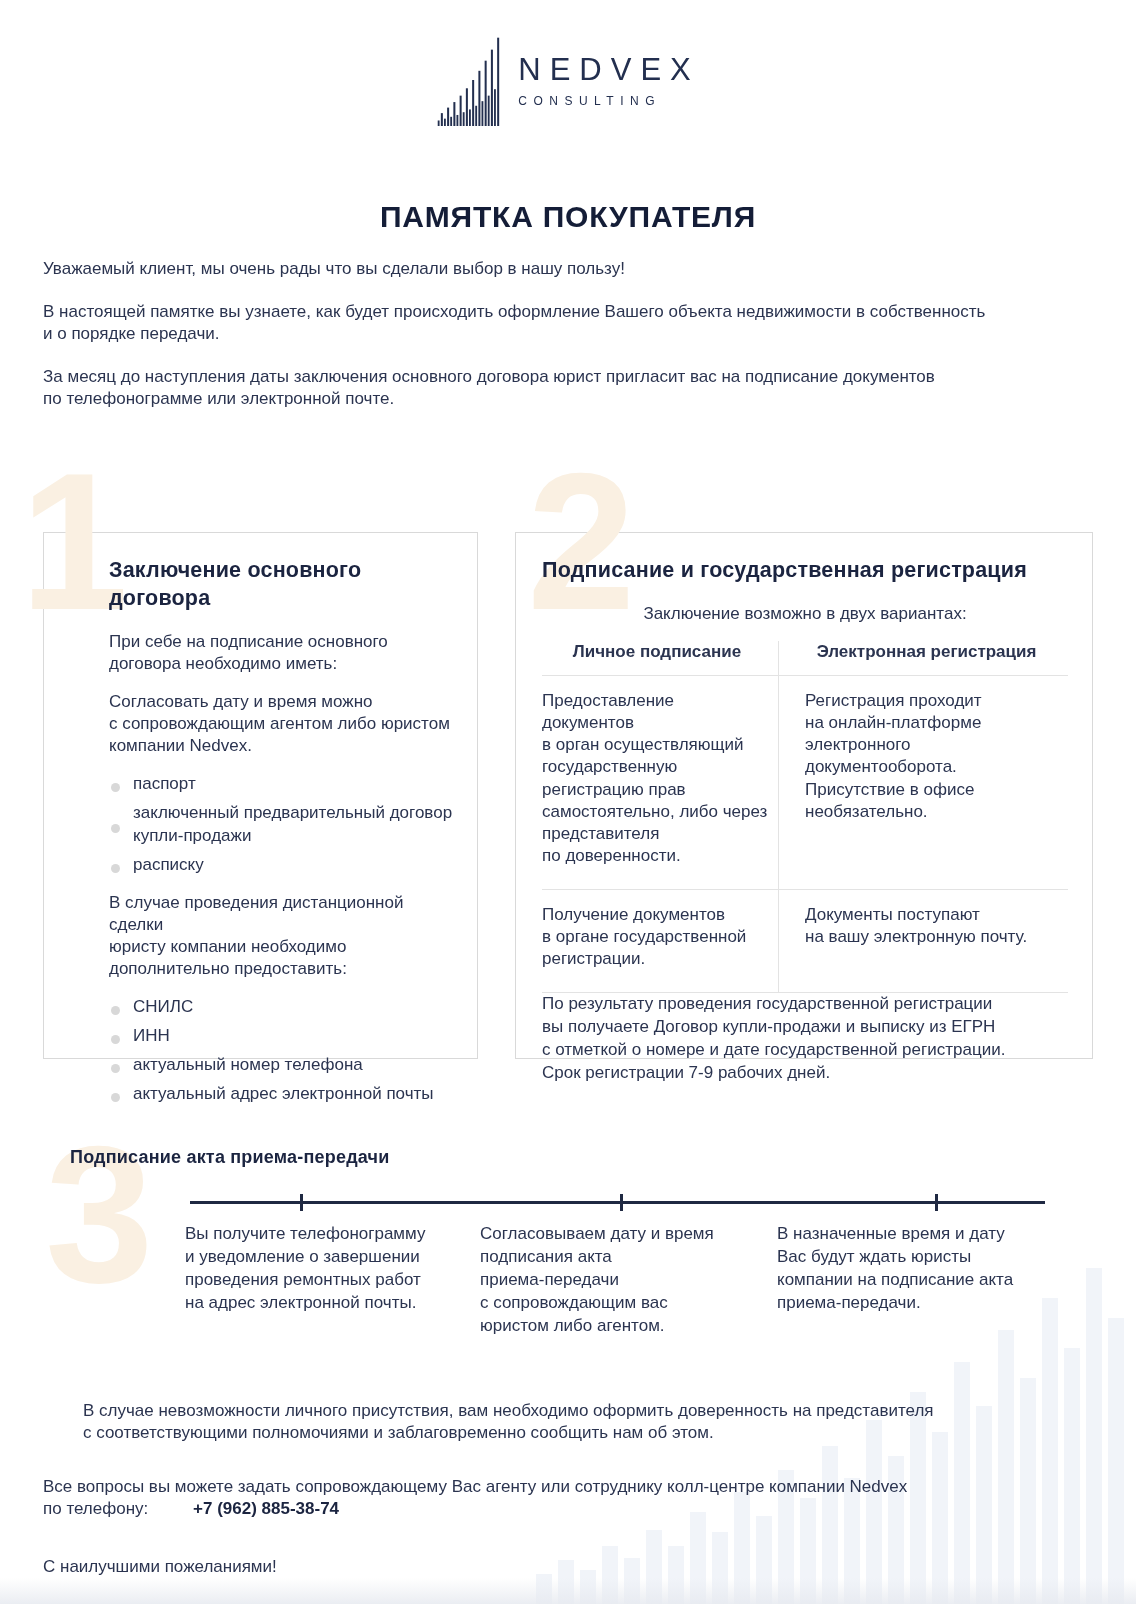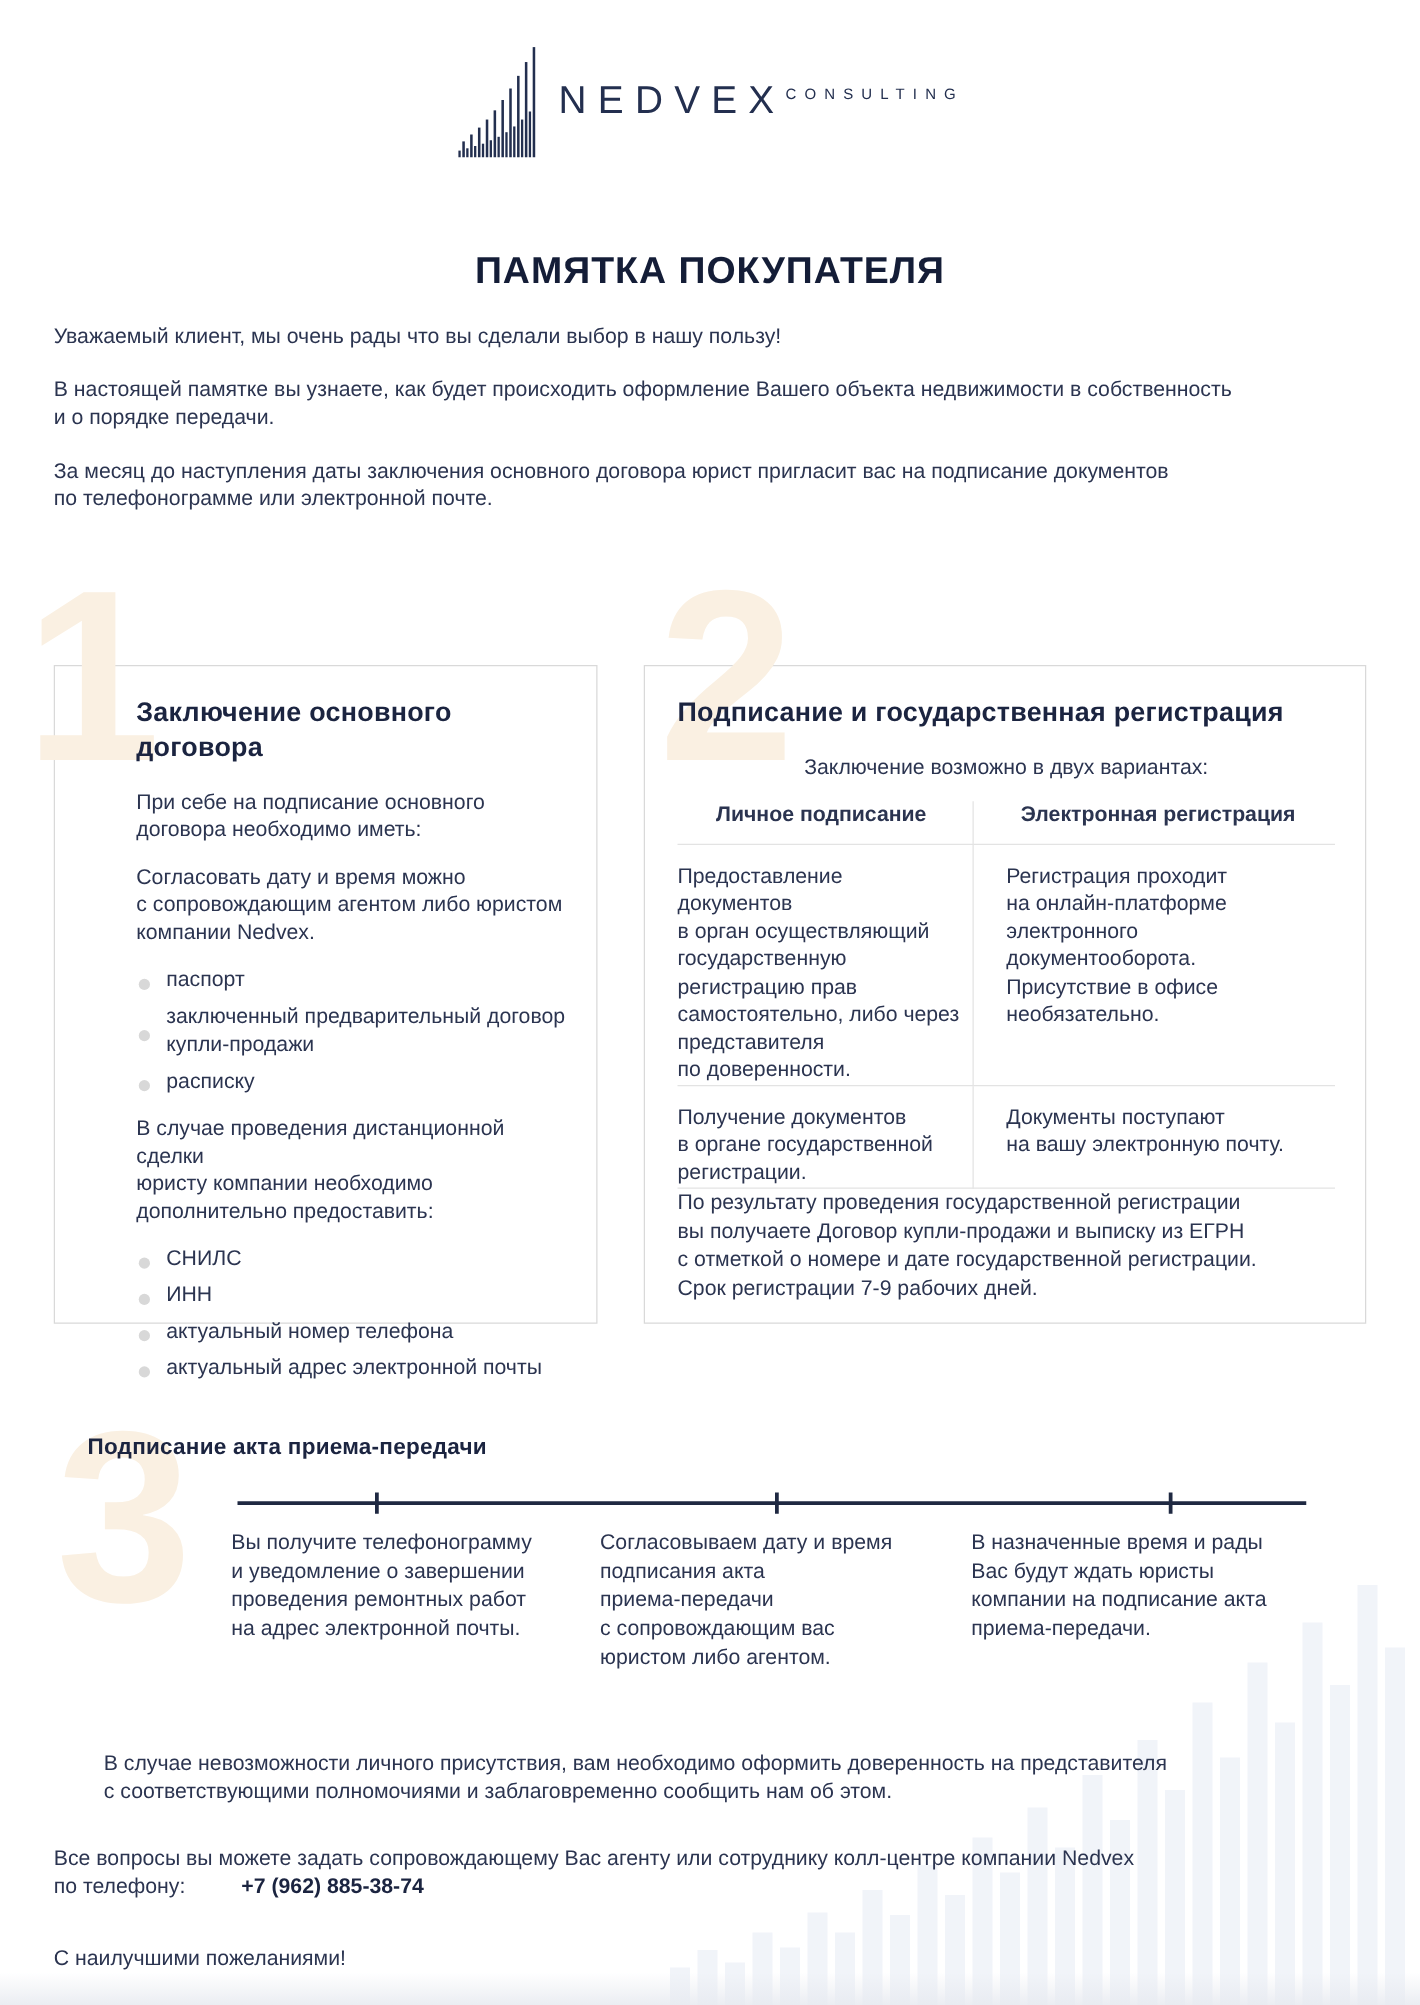--- a/index.html
+++ b/index.html
@@ -11,21 +11,21 @@
   .watermark{position:absolute;right:0;bottom:0;}
   .bottom-fade{position:absolute;left:0;right:0;bottom:0;height:26px;
     background:linear-gradient(to bottom,rgba(238,241,246,0),rgba(231,234,240,.85));}
   
   .num{position:absolute;font-size:195px;line-height:1;font-weight:bold;color:#faf0e2;z-index:2;user-select:none;}
   .num-1{left:20px;top:444px;}
   .num-2{left:527px;top:444px;}
   .num-3{left:45px;top:1117px;}
   
   .logo-block{position:absolute;top:34px;left:0;right:0;display:flex;justify-content:center;align-items:center;gap:16px;}
-  .logo-text{display:flex;flex-direction:row;align-items:flex-start;}
+  .logo-text{display:flex;flex-direction:column;align-items:flex-start;}
   .logo-name{font-size:31px;letter-spacing:9px;color:#232f4f;font-weight:normal;}
   .logo-sub{font-size:12px;letter-spacing:6.5px;color:#232f4f;margin-top:6px;}
   .main-title{position:absolute;top:180px;left:0;right:0;text-align:center;
     font-size:30px;font-weight:bold;letter-spacing:.8px;color:#141d37;}
   
   .intro{position:absolute;left:43px;top:258px;right:38px;font-size:17px;line-height:1.3;}
   .intro p{margin:0 0 21px 0;}
   .pl{white-space:pre-line;}
   
   .box{position:absolute;top:532px;height:527px;border:1px solid #d9d9d9;background:#ffffff;box-sizing:border-box;}
@@ -36,21 +36,21 @@
   .box-content p{margin:0 0 16px 0;}
   .blist{list-style:none;margin:0 0 16px 0;padding:0;}
   .blist li{display:flex;align-items:center;margin:0 0 7px 0;}
   .dot{flex:0 0 auto;width:9px;height:9px;border-radius:50%;background:#d8d8d8;margin:7px 13px 0 2px;}
   
   .tbl-sub{text-align:center;margin:0 0 14px 0;}
   .reg-table{display:grid;grid-template-columns:237px 1fr;}
   .cell{box-sizing:border-box;}
   .th{font-weight:bold;text-align:center;padding:0 6px 12px 0;border-bottom:1px solid #e3e3e3;}
   .th.right{padding:0 0 12px 6px;}
-  .td{padding:14px 10px 1px 0;border-bottom:1px solid #e3e3e3;}
+  .td{padding:14px 10px 22px 0;border-bottom:1px solid #e3e3e3;}
   .td.right{padding:14px 0 14px 26px;}
   .colsep{border-right:1px solid #e3e3e3;}
   .tbl-note{margin:14px 0 0 0;line-height:1.35;}
   
   .sec3-title{position:absolute;left:70px;top:1132px;z-index:3;font-size:18px;font-weight:bold;letter-spacing:.2px;color:#1b2440;}
   .timeline{position:absolute;left:190px;top:1201px;width:855px;height:3px;background:#1f2942;}
   .tick{position:absolute;top:-7px;width:3px;height:17px;background:#1f2942;}
   .tick-1{left:110px;}.tick-2{left:430px;}.tick-3{left:745px;}
   .step{position:absolute;top:1223px;font-size:17px;line-height:1.35;}
   .step-1{left:185px;width:272px;}
@@ -234,21 +234,21 @@
   </div>
   <div class="step step-1 pl">Вы получите телефонограмму
 и уведомление о завершении
 проведения ремонтных работ
 на адрес электронной почты.</div>
   <div class="step step-2 pl">Согласовываем дату и время
 подписания акта
 приема-передачи
 с сопровождающим вас
 юристом либо агентом.</div>
-  <div class="step step-3 pl">В назначенные время и рады
+  <div class="step step-3 pl">В назначенные время и дату
 Вас будут ждать юристы
 компании на подписание акта
 приема-передачи.</div>
 
   <p class="fpar f1 pl">В случае невозможности личного присутствия, вам необходимо оформить доверенность на представителя
 с соответствующими полномочиями и заблаговременно сообщить нам об этом.</p>
   <p class="fpar f2 pl"><span>Все вопросы вы можете задать сопровождающему Вас агенту или сотруднику колл-центре компании Nedvex
 по телефону: </span><strong class="phone">+7 (962) 885-38-74</strong></p>
   <p class="fpar f3">С наилучшими пожеланиями!</p>
 

